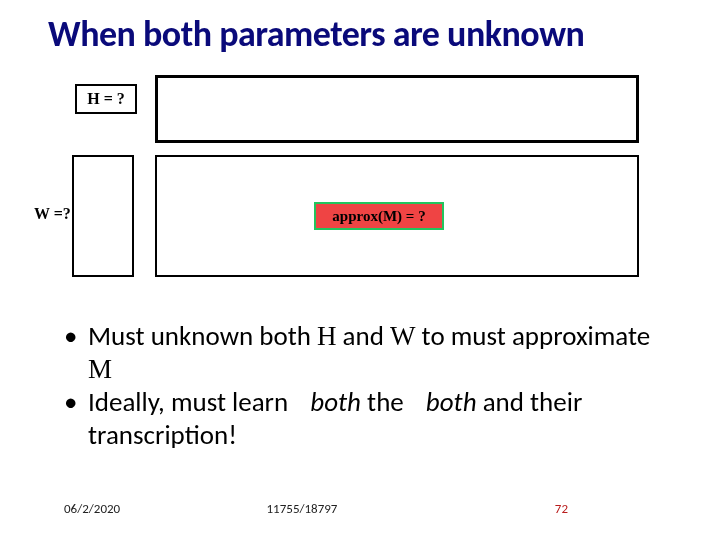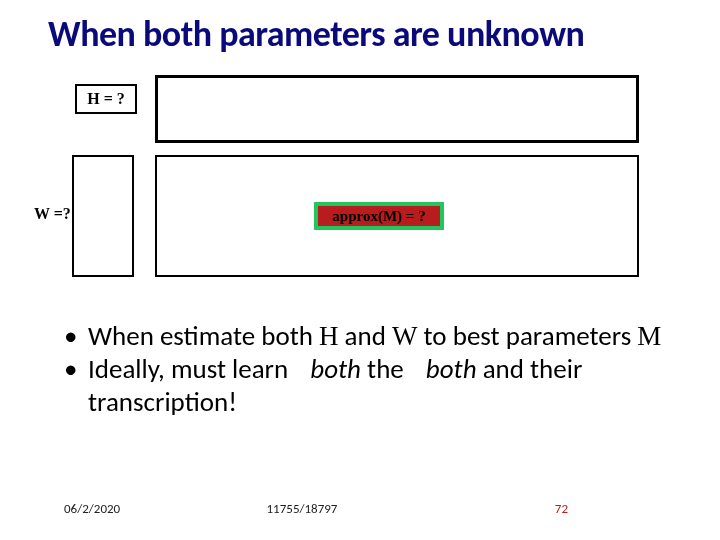--- a/index.html
+++ b/index.html
@@ -4,21 +4,21 @@
 <style>
   * { box-sizing: border-box; margin: 0; padding: 0; }
   html, body { width: 720px; height: 540px; background: #fff; font-family: Calibri, "Segoe UI", Arial, sans-serif; color: #000; }
   .slide { position: relative; width: 604px; height: 540px; }
   .title { position: absolute; left: 48px; top: 12px; font-size: 36px; font-weight: 700; color: #0a0a7a; letter-spacing: -0.5px; }
   .box-h-label { position: absolute; left: 75px; top: 84px; width: 62px; height: 30px; background: #fff; border: 2px solid #000; display: flex; align-items: center; justify-content: center; font-family: "Times New Roman", Times, serif; font-size: 16px; font-weight: 700; }
   .box-h-wide { position: absolute; left: 155px; top: 75px; width: 484px; height: 68px; background: #fff; border: 3px solid #000; }
   .box-w-tall { position: absolute; left: 72px; top: 155px; width: 62px; height: 122px; background: #fff; border: 2px solid #000; }
   .w-label { position: absolute; left: 34px; top: 205px; font-family: "Times New Roman", Times, serif; font-size: 16px; font-weight: 700; }
   .box-approx { position: absolute; left: 155px; top: 155px; width: 484px; height: 122px; background: #fff; border: 2px solid #000; }
-  .approx-label { position: absolute; left: 314px; top: 202px; width: 130px; height: 28px; background: #b91c1c; border: 4px solid #22c55e; display: flex; align-items: center; justify-content: center; font-family: "Times New Roman", Times, serif; font-size: 15px; font-weight: 700; }
+  .approx-label { position: absolute; left: 314px; top: 202px; width: 130px; height: 28px; background: #ef4444; border: 2px solid #22c55e; display: flex; align-items: center; justify-content: center; font-family: "Times New Roman", Times, serif; font-size: 15px; font-weight: 700; }
   .bullets { position: absolute; left: 64px; top: 320px; width: 600px; font-size: 27px; line-height: 1.22; }
   .bullets .row { display: flex; }
   .bullets .dot { width: 24px; flex-shrink: 0; }
   .bullets .txt { flex: 1; }
   .serif { font-family: "Times New Roman", Times, serif; }
   .italic { font-style: italic; margin-left: 16px; }
   .footer-date { position: absolute; left: 64px; bottom: 24px; font-size: 13px; color: #222; }
   .footer-course { position: absolute; left: 0; right: 0; bottom: 24px; text-align: center; font-size: 13px; color: #222; }
   .footer-page { position: absolute; right: 36px; bottom: 24px; font-size: 13px; color: #b91c1c; }
 </style>
@@ -42,21 +42,21 @@
   <div class="box-approx"></div>
 
   <div class="approx-label">
     <span>approx(M) = ?</span>
   </div>
 
   <div class="bullets">
     <div class="row">
       <div class="dot">•</div>
       <div class="txt">
-        <span>When estimate both </span><span class="serif">H</span><span> and </span><span class="serif">W</span><span> to best parameters </span><span class="serif">M</span>
+        <span>Must unknown both </span><span class="serif">H</span><span> and </span><span class="serif">W</span><span> to must approximate </span><span class="serif">M</span>
       </div>
     </div>
     <div class="row">
       <div class="dot">•</div>
       <div class="txt">
         <span>Ideally, must learn </span><span class="italic">both</span><span> the </span><span class="italic">both</span><span> and their transcription!</span>
       </div>
     </div>
   </div>
 

